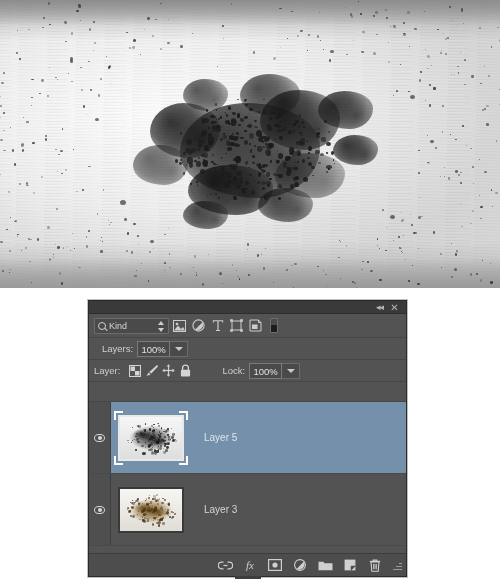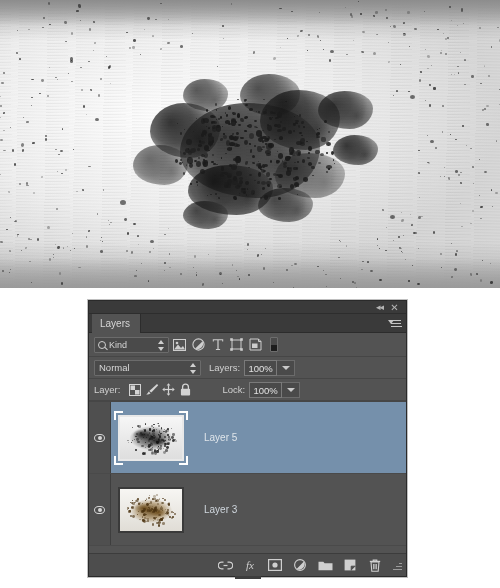--- a/index.html
+++ b/index.html
@@ -959,29 +959,20 @@
       </div>
   </div>
 
   <div class="panel">
 
     <div class="panel-titlebar">
       <div class="tb-btn tb-collapse">◂◂</div>
       <div class="tb-btn tb-close">✕</div>
     </div>
 
-    <div class="tab-row">
-      <div class="tab">Layers</div>
-      <div class="panel-menu">
-        <div class="tri"></div>
-        <i></i>
-          <i></i>
-          <i></i>
-      </div>
-    </div>
 
     <div class="filter-row">
       <div class="kind-select">
         <span class="magnifier"></span>
         <span>Kind</span>
         <span class="stepper">
           <span class="up"></span>
             <span class="dn"></span>
         </span>
       </div>
@@ -1017,27 +1008,20 @@
         <svg width="13" height="13" viewBox="0 0 13 13">
           <path d="M1 1 H9.5 L12 3.5 V12 H1 Z" fill="none" stroke="#cdcdcd" stroke-width="1"></path>
           <rect x="3" y="5.5" width="5.5" height="4.5" fill="#cdcdcd"></rect>
           <path d="M9.5 1 V3.5 H12" fill="none" stroke="#cdcdcd" stroke-width="1"></path>
         </svg>
       </div>
       <div class="toggle-sw"></div>
     </div>
 
     <div class="blend-row">
-      <div class="blend-select">
-        <span>Normal</span>
-        <span class="stepper">
-          <span class="up"></span>
-            <span class="dn"></span>
-        </span>
-      </div>
       <span class="lbl">Layers:</span>
       <div class="numbox">100%</div>
       <div class="dropbtn">
         <span class="tri"></span>
       </div>
     </div>
 
     <div class="lock-row">
       <span class="lock-label">Layer:</span>
 

